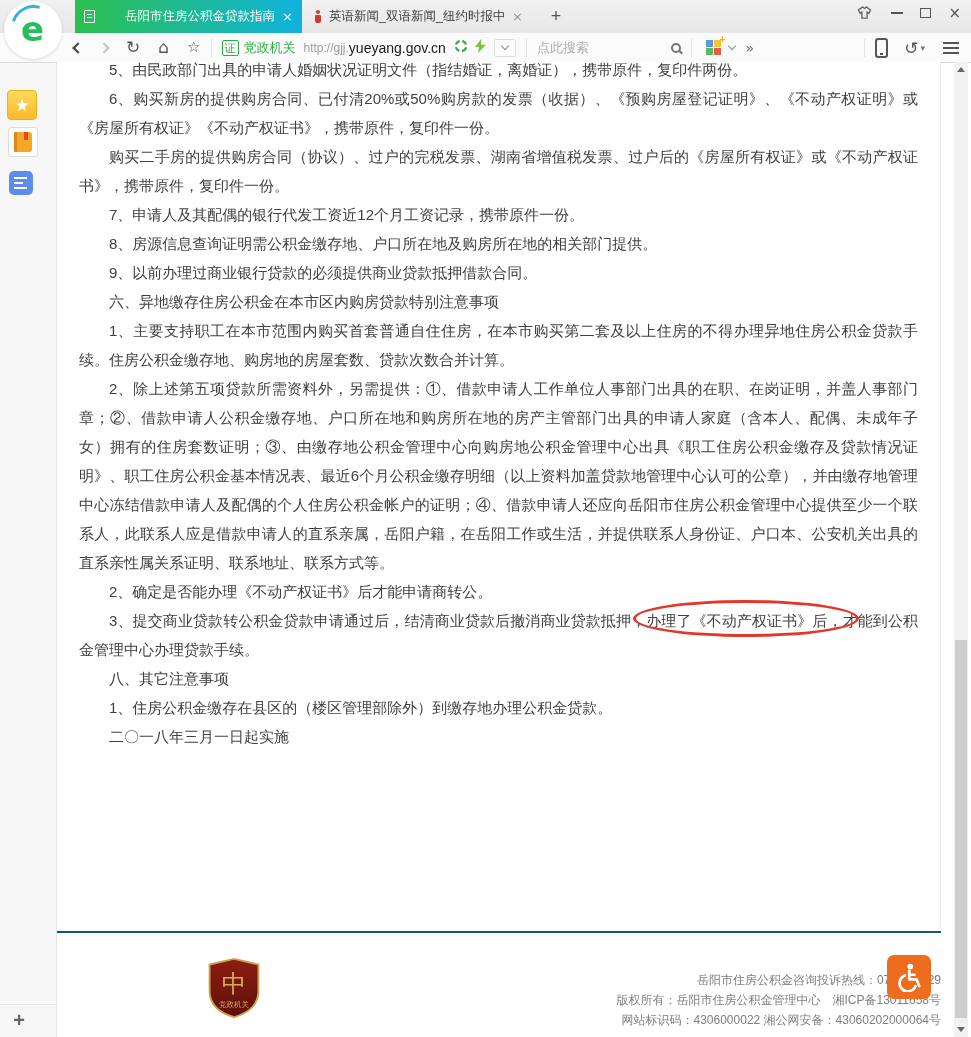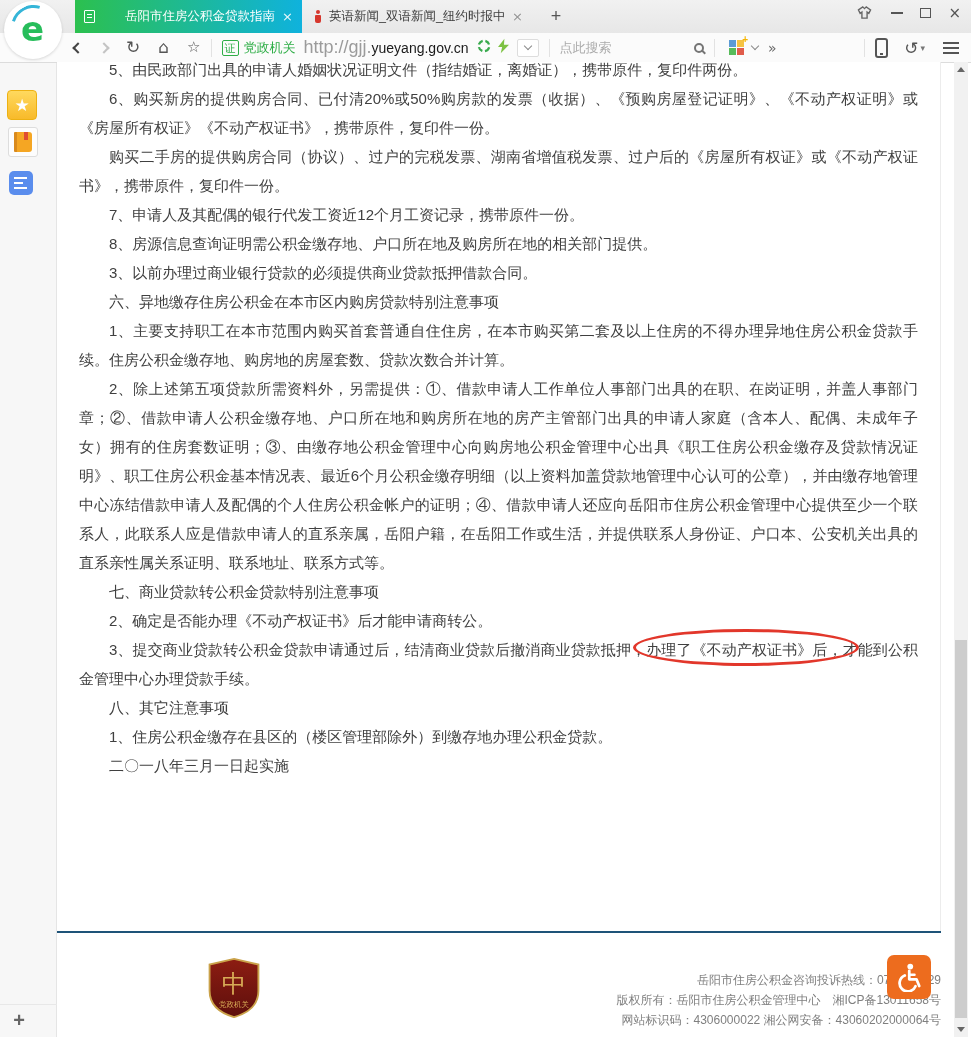--- a/index.html
+++ b/index.html
@@ -48,21 +48,21 @@
   .tb-gap { width:18px; }
   .tb-sep { width:1px; height:18px; background:#e2e2e2; margin:0 10px; }
   .chev-left { width:8px; height:8px; border-left:2px solid #444; border-bottom:2px solid #444;
     transform:rotate(45deg); }
   .chev-right { width:8px; height:8px; border-left:2px solid #c4c4c4; border-bottom:2px solid #c4c4c4;
     transform:rotate(225deg); }
   .tb-glyph { font-family:"DejaVu Sans", sans-serif; color:#555; font-size:17px; line-height:1; }
   .cert-badge { font-size:11px; color:#2fae47; border:1px solid #2fae47; padding:0 2px;
     line-height:14px; border-radius:2px; }
   .site-type { font-size:13px; color:#2fae47; margin-left:5px; }
-  .url-scheme { font-size:18px; color:#9b9b9b; margin-left:8px; }
+  .url-scheme { font-size:12px; color:#9b9b9b; margin-left:8px; }
   .url-domain { font-size:14px; color:#1a1a1a; font-weight:normal; }
   .recycle-icon { margin-left:8px; }
   .bolt-icon { margin-left:7px; }
   .chev-down-box { margin-left:8px; width:22px; height:18px; border:1px solid #ddd; border-radius:2px;
     display:flex; align-items:center; justify-content:center; background:#fff; }
   .chev-down { width:6px; height:6px; border-left:1.5px solid #8a8a8a; border-bottom:1.5px solid #8a8a8a;
     transform:rotate(-45deg); margin-top:-3px; }
   #search-input { width:128px; border:none; outline:none; background:transparent;
     font-size:13px; color:#444; }
   #search-input::placeholder { color:#ababab; }
@@ -231,25 +231,24 @@
   <div class="sidebar-plus">+</div>
 </div>
 
 <div id="page">
   <div id="page-text">
     <p>5、由民政部门出具的申请人婚姻状况证明文件（指结婚证，离婚证），携带原件，复印件两份。</p>
     <p>6、购买新房的提供购房合同、已付清20%或50%购房款的发票（收据）、《预购房屋登记证明》、《不动产权证明》或《房屋所有权证》《不动产权证书》，携带原件，复印件一份。</p>
     <p>购买二手房的提供购房合同（协议）、过户的完税发票、湖南省增值税发票、过户后的《房屋所有权证》或《不动产权证书》，携带原件，复印件一份。</p>
     <p>7、申请人及其配偶的银行代发工资近12个月工资记录，携带原件一份。</p>
     <p>8、房源信息查询证明需公积金缴存地、户口所在地及购房所在地的相关部门提供。</p>
-    <p>3、以前办理过商业银行贷款的必须提供商业贷款抵押借款合同。</p>
+    <p>9、以前办理过商业银行贷款的必须提供商业贷款抵押借款合同。</p>
     <p>六、异地缴存住房公积金在本市区内购房贷款特别注意事项</p>
     <p>1、主要支持职工在本市范围内购买首套普通自住住房，在本市购买第二套及以上住房的不得办理异地住房公积金贷款手续。住房公积金缴存地、购房地的房屋套数、贷款次数合并计算。</p>
     <p>2、除上述第五项贷款所需资料外，另需提供：①、借款申请人工作单位人事部门出具的在职、在岗证明，并盖人事部门章；②、借款申请人公积金缴存地、户口所在地和购房所在地的房产主管部门出具的申请人家庭（含本人、配偶、未成年子女）拥有的住房套数证明；③、由缴存地公积金管理中心向购房地公积金管理中心出具《职工住房公积金缴存及贷款情况证明》、职工住房公积金基本情况表、最近6个月公积金缴存明细（以上资料加盖贷款地管理中心认可的公章），并由缴存地管理中心冻结借款申请人及配偶的个人住房公积金帐户的证明；④、借款申请人还应向岳阳市住房公积金管理中心提供至少一个联系人，此联系人应是借款申请人的直系亲属，岳阳户籍，在岳阳工作或生活，并提供联系人身份证、户口本、公安机关出具的直系亲性属关系证明、联系地址、联系方式等。</p>
-    <p>七、商业贷款转公积金贷款特别注意事项</p>
     <p>2、确定是否能办理《不动产权证书》后才能申请商转公。</p>
     <p><span>3、提交商业贷款转公积金贷款申请通过后，结清商业贷款后撤消商业贷款抵押，</span><span class="circle-wrap"><span>办理了《不动产权证书》后，</span></span><span>才能到公积金管理中心办理贷款手续。</span></p>
     <p>八、其它注意事项</p>
     <p>1、住房公积金缴存在县区的（楼区管理部除外）到缴存地办理公积金贷款。</p>
     <p>二〇一八年三月一日起实施</p>
   </div>
 </div>
 
 <div id="footer">
   <div id="footer-badge">

